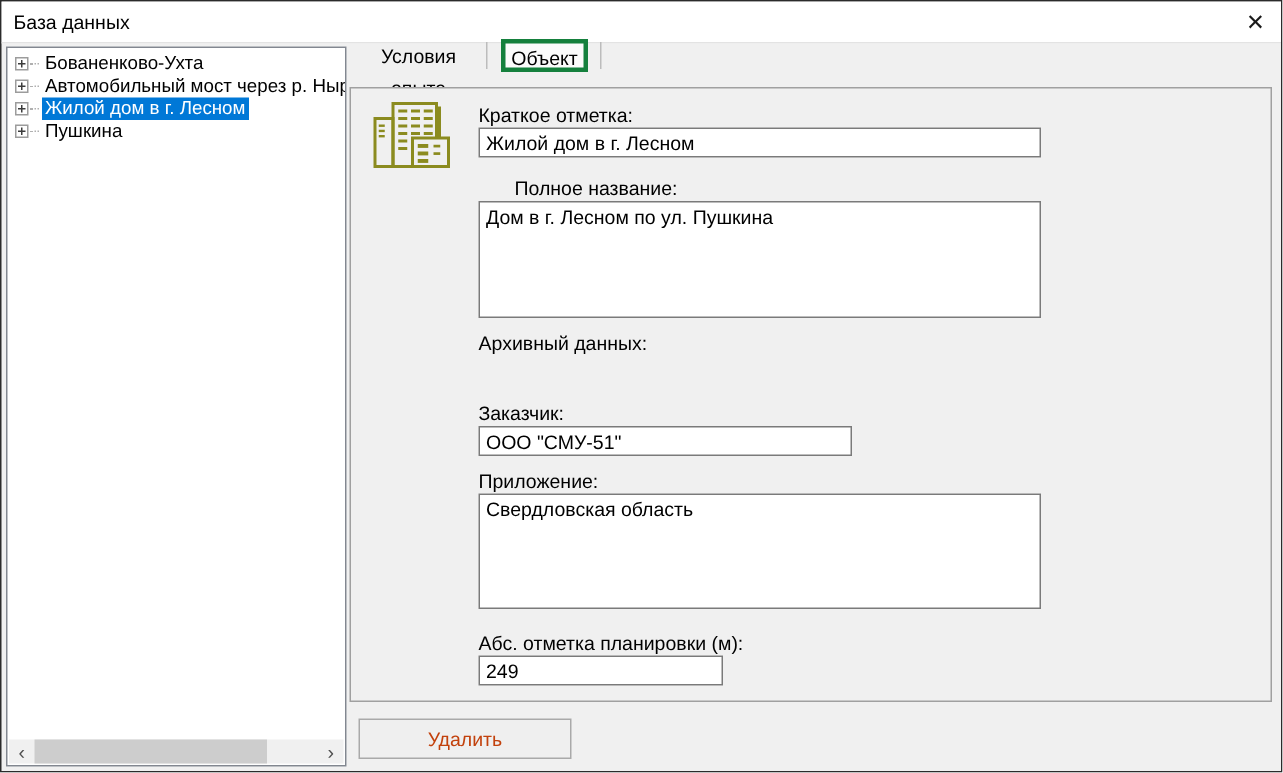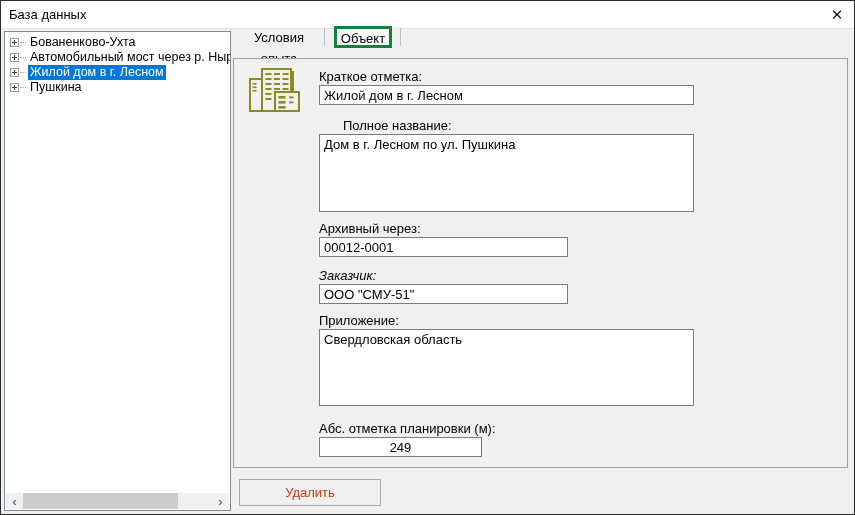--- a/index.html
+++ b/index.html
@@ -55,23 +55,23 @@
 
   .fld-label { position:absolute; left:318px; font-size:13px; color:#000; white-space:nowrap; }
   .fld-input, .fld-area { position:absolute; left:318px; border:1px solid #7a7a7a; background:#fff;
               font-family:"Liberation Sans","DejaVu Sans",sans-serif; font-size:13px; color:#000;
               padding:1px 4px; outline:none; }
   .fld-area { resize:none; padding:2px 4px; overflow:hidden; }
 
   .lbl-short { top:68px; }   .in-short { top:84px;  width:375px; height:20px; }
   .lbl-full  { top:117px;margin-left:24px; }  .in-full  { top:133px; width:375px; height:78px; }
   .lbl-arch  { top:220px; }  .in-arch  { top:236px; width:249px; height:20px; }
-  .lbl-cust  { top:267px;font-style:italic; }  .in-cust  { top:283px; width:249px; height:20px; }
+  .lbl-cust  { top:267px; }  .in-cust  { top:283px; width:249px; height:20px; }
   .lbl-app   { top:312px; }  .in-app   { top:328px; width:375px; height:77px; }
-  .lbl-elev  { top:420px; }  .in-elev  { top:436px; width:163px; height:20px; text-align:center; }
+  .lbl-elev  { top:420px; }  .in-elev  { top:436px; width:163px; height:20px; text-align:left; }
 
   
   .delete-btn { position:absolute; left:238px; top:478px; width:142px; height:27px;
                 background:#efefef; border:1px solid #a9a9a9; font-size:13px; color:#c2410c;
                 display:flex; align-items:center; justify-content:center; cursor:default;
                 font-family:"Liberation Sans","DejaVu Sans",sans-serif; }
 </style>
 </head>
 <body>
 
@@ -155,22 +155,21 @@
       <rect x="30.5" y="39" width="7" height="2.6"></rect>
     </g>
   </svg>
 
   <div class="fld-label lbl-short">Краткое отметка:</div>
   <input class="fld-input in-short" type="text" value="Жилой дом в г. Лесном" style="">
 
   <div class="fld-label lbl-full">Полное название:</div>
   <textarea class="fld-area in-full" style="">Дом в г. Лесном по ул. Пушкина</textarea>
 
-  <div class="fld-label lbl-arch">Архивный через:</div>
-  <input class="fld-input in-arch" type="text" value="00012-0001" style="">
+  <div class="fld-label lbl-arch">Архивный данных:</div>
 
   <div class="fld-label lbl-cust">Заказчик:</div>
   <input class="fld-input in-cust" type="text" value="ООО &quot;СМУ-51&quot;" style="">
 
   <div class="fld-label lbl-app">Приложение:</div>
   <textarea class="fld-area in-app" style="">Свердловская область</textarea>
 
   <div class="fld-label lbl-elev">Абс. отметка планировки (м):</div>
   <input class="fld-input in-elev" type="text" value="249" style="">
 

